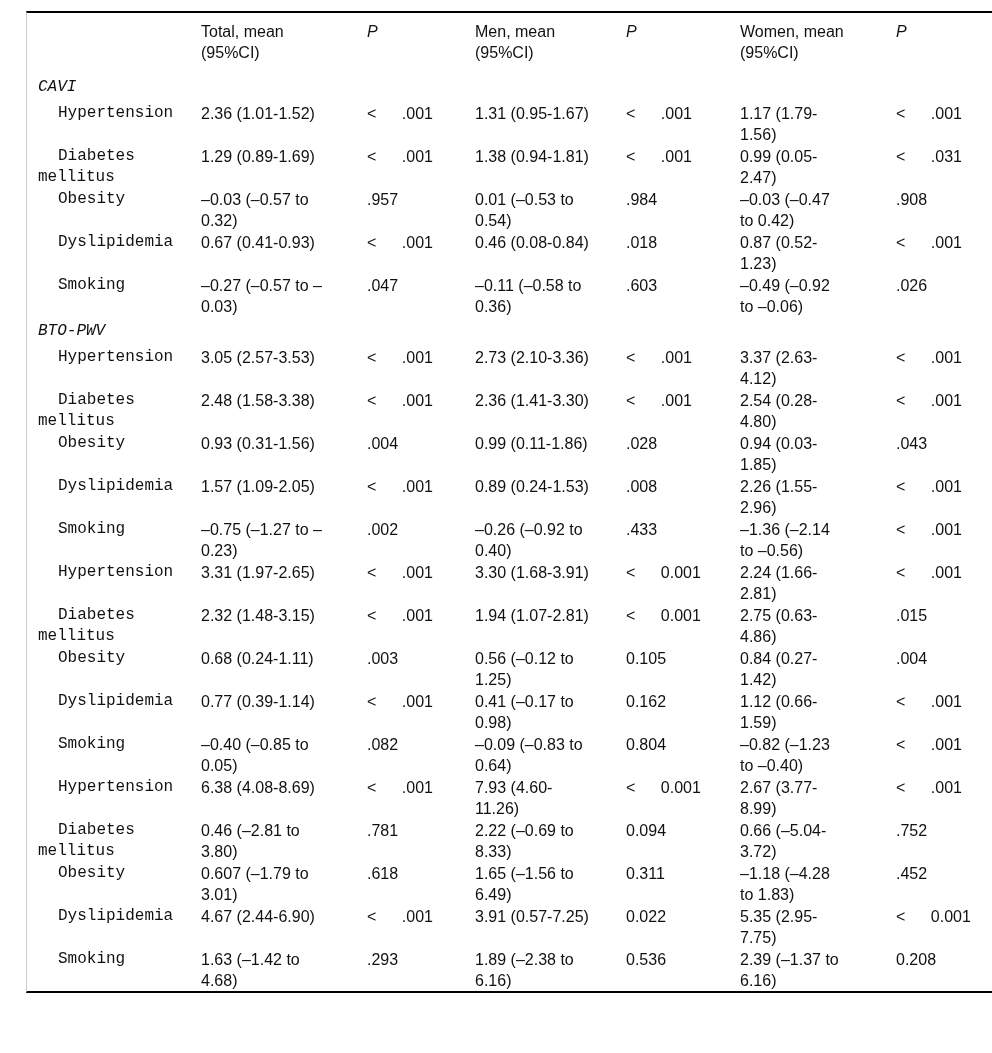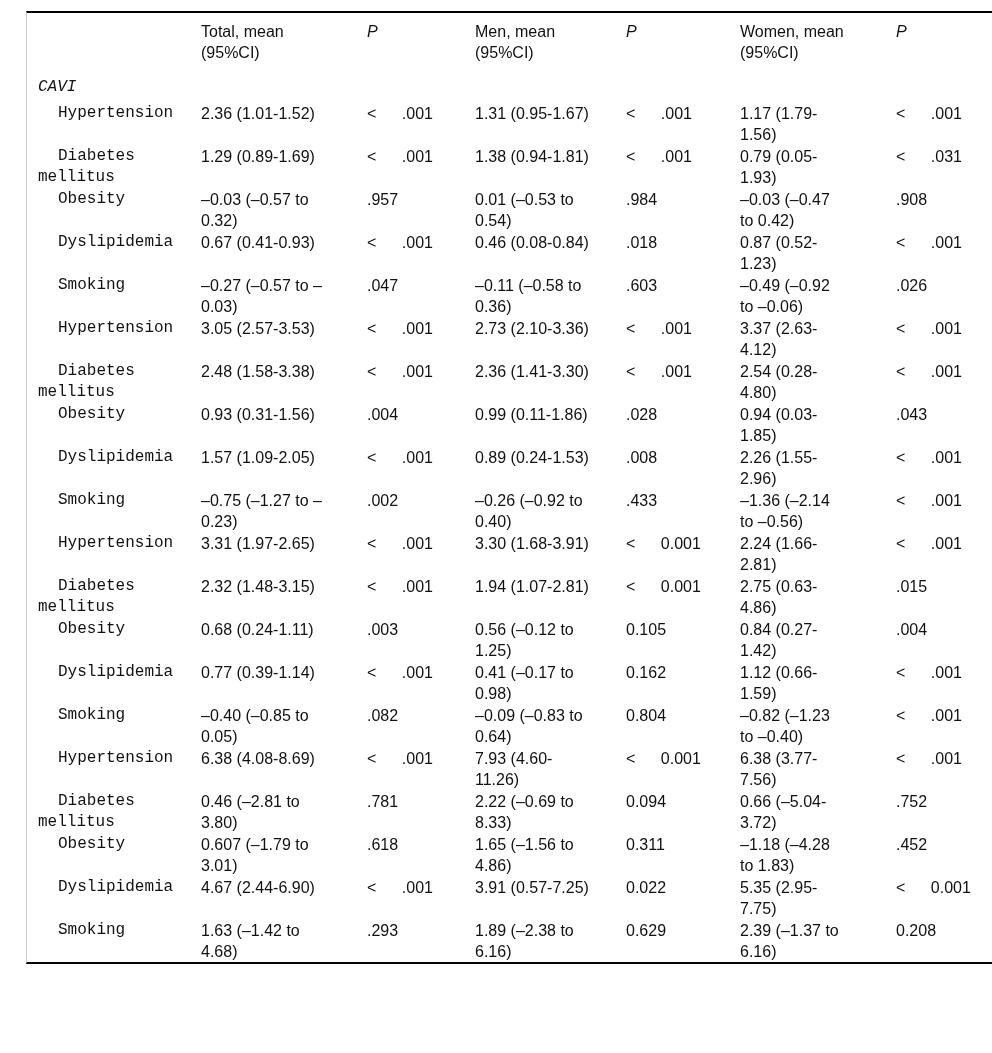--- a/index.html
+++ b/index.html
@@ -88,21 +88,21 @@
       <td class="c-p">&lt; .001</td>
       <td class="v6">1.17 (1.79-1.56)</td>
       <td class="c-p">&lt; .001</td>
     </tr>
     <tr class="data">
       <td class="c-label sub">Diabetes mellitus</td>
       <td class="v2">1.29 (0.89-1.69)</td>
       <td class="c-p">&lt; .001</td>
       <td class="v4">1.38 (0.94-1.81)</td>
       <td class="c-p">&lt; .001</td>
-      <td class="v6">0.79 (0.05-1.93)</td>
+      <td class="v6">0.99 (0.05-2.47)</td>
       <td class="c-p">&lt; .031</td>
     </tr>
     <tr class="data">
       <td class="c-label sub">Obesity</td>
       <td class="v2">–0.03 (–0.57 to 0.32)</td>
       <td class="c-p">.957</td>
       <td class="v4">0.01 (–0.53 to 0.54)</td>
       <td class="c-p">.984</td>
       <td class="v6">–0.03 (–0.47 to 0.42)</td>
       <td class="c-p">.908</td>
@@ -119,20 +119,23 @@
     <tr class="data">
       <td class="c-label sub">Smoking</td>
       <td class="v2">–0.27 (–0.57 to –0.03)</td>
       <td class="c-p">.047</td>
       <td class="v4">–0.11 (–0.58 to 0.36)</td>
       <td class="c-p">.603</td>
       <td class="v6">–0.49 (–0.92 to –0.06)</td>
       <td class="c-p">.026</td>
     </tr>
 
+    <tr class="group">
+      <td class="c-label group-name" colspan="7">BTO-PWV</td>
+    </tr>
     <tr class="data">
       <td class="c-label sub">Hypertension</td>
       <td class="v2">3.05 (2.57-3.53)</td>
       <td class="c-p">&lt; .001</td>
       <td class="v4">2.73 (2.10-3.36)</td>
       <td class="c-p">&lt; .001</td>
       <td class="v6">3.37 (2.63-4.12)</td>
       <td class="c-p">&lt; .001</td>
     </tr>
     <tr class="data">
@@ -217,54 +220,54 @@
       <td class="v6">–0.82 (–1.23 to –0.40)</td>
       <td class="c-p">&lt; .001</td>
     </tr>
 
     <tr class="data">
       <td class="c-label sub">Hypertension</td>
       <td class="v2">6.38 (4.08-8.69)</td>
       <td class="c-p">&lt; .001</td>
       <td class="v4">7.93 (4.60-11.26)</td>
       <td class="c-p">&lt; 0.001</td>
-      <td class="v6">6.38 (3.77-7.56)</td>
+      <td class="v6">2.67 (3.77-8.99)</td>
       <td class="c-p">&lt; .001</td>
     </tr>
     <tr class="data">
       <td class="c-label sub">Diabetes mellitus</td>
       <td class="v2">0.46 (–2.81 to 3.80)</td>
       <td class="c-p">.781</td>
       <td class="v4">2.22 (–0.69 to 8.33)</td>
       <td class="c-p">0.094</td>
       <td class="v6">0.66 (–5.04-3.72)</td>
       <td class="c-p">.752</td>
     </tr>
     <tr class="data">
       <td class="c-label sub">Obesity</td>
       <td class="v2">0.607 (–1.79 to 3.01)</td>
       <td class="c-p">.618</td>
-      <td class="v4">1.65 (–1.56 to 4.86)</td>
+      <td class="v4">1.65 (–1.56 to 6.49)</td>
       <td class="c-p">0.311</td>
       <td class="v6">–1.18 (–4.28 to 1.83)</td>
       <td class="c-p">.452</td>
     </tr>
     <tr class="data">
       <td class="c-label sub">Dyslipidemia</td>
       <td class="v2">4.67 (2.44-6.90)</td>
       <td class="c-p">&lt; .001</td>
       <td class="v4">3.91 (0.57-7.25)</td>
       <td class="c-p">0.022</td>
       <td class="v6">5.35 (2.95-7.75)</td>
       <td class="c-p">&lt; 0.001</td>
     </tr>
     <tr class="data">
       <td class="c-label sub">Smoking</td>
       <td class="v2">1.63 (–1.42 to 4.68)</td>
       <td class="c-p">.293</td>
       <td class="v4">1.89 (–2.38 to 6.16)</td>
-      <td class="c-p">0.629</td>
+      <td class="c-p">0.536</td>
       <td class="v6">2.39 (–1.37 to 6.16)</td>
       <td class="c-p">0.208</td>
     </tr>
   </tbody>
     </table>
 </div>
 
 </body></html>

